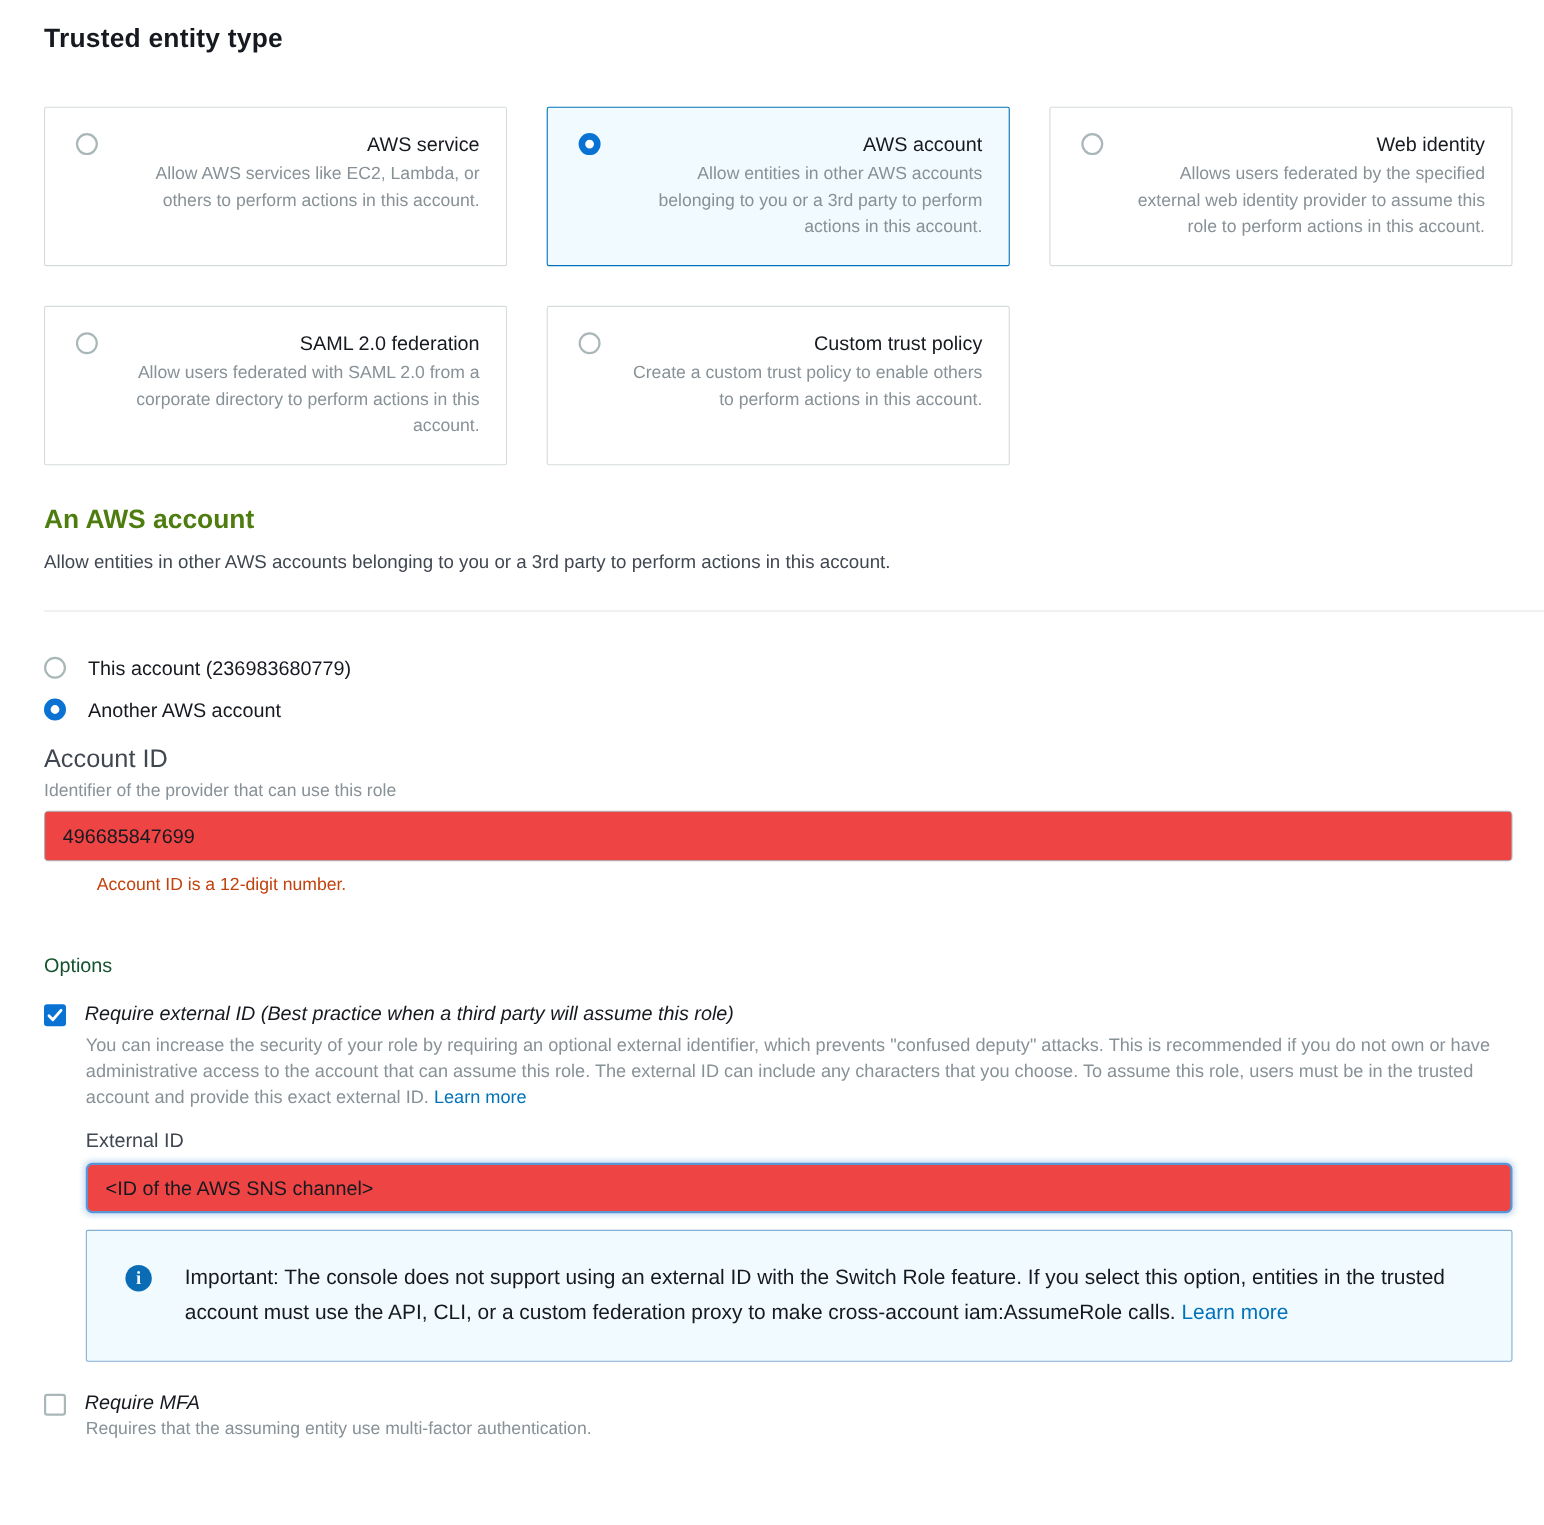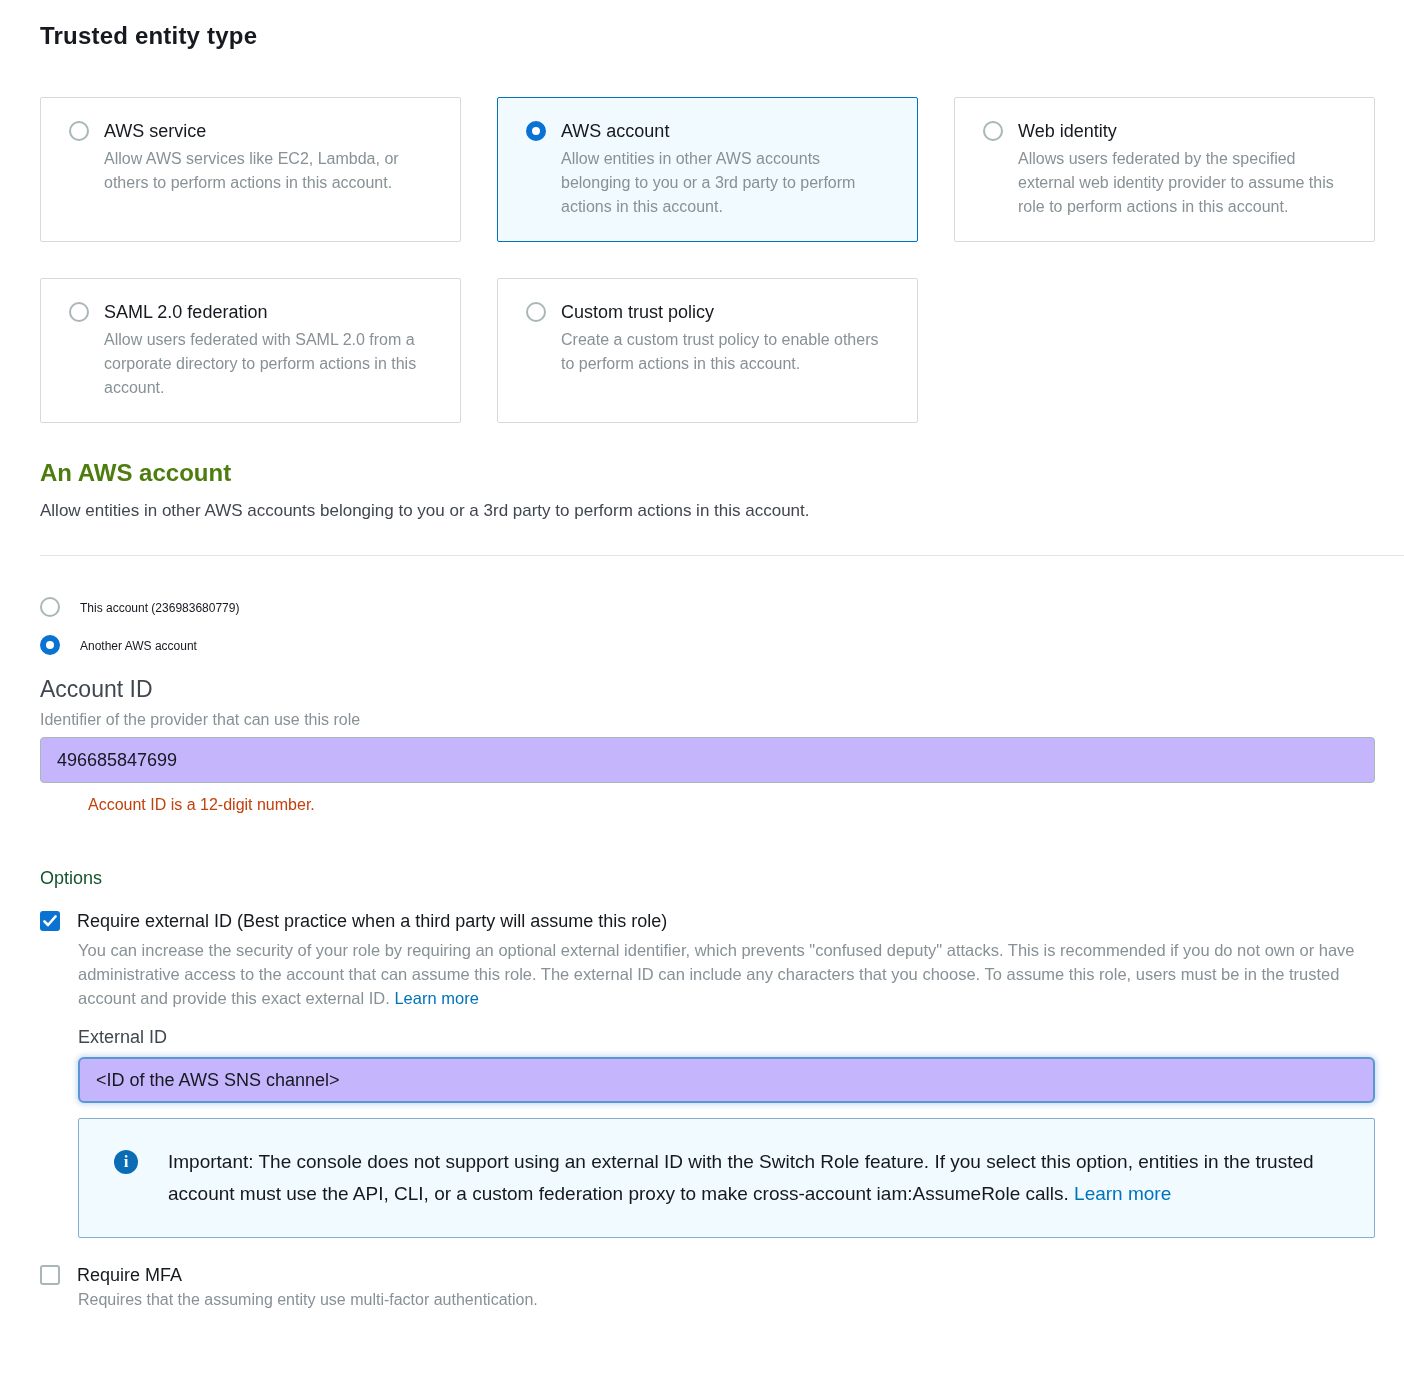--- a/index.html
+++ b/index.html
@@ -28,20 +28,21 @@
     row-gap: 36px;
   }
   .entity-card {
     border: 1px solid #d5dbdb;
     border-radius: 2px;
     background: #ffffff;
     padding: 22px 24px 22px 28px;
     display: flex;
     align-items: flex-start;
     cursor: pointer;
+    text-align: right;
   }
   .entity-card.selected {
     background: #f1faff;
     border: 1px solid #0073bb;
   }
   .card-body { display: block; }
   .card-title {
     display: block;
     font-size: 18px;
     line-height: 22px;
@@ -109,21 +110,21 @@
 
   .radio-row {
     display: flex;
     align-items: flex-start;
     margin-top: 16px;
     cursor: pointer;
   }
   .radio-row.first { margin-top: 41px; }
   .radio-row .radio { margin-top: 0; }
   .radio-label {
-    font-size: 12px;
+    font-size: 18px;
     line-height: 22px;
     color: #16191f;
     padding-left: 5px;
   }
 
   .field-label {
     margin-top: 19px;
     font-size: 23px;
     color: #414750;
   }
@@ -136,40 +137,41 @@
     display: block;
     width: 100%;
     height: 46px;
     margin-top: 8px;
     border: 1px solid #aab7b8;
     border-radius: 4px;
     padding: 0 16px;
     font-family: "Liberation Sans", "DejaVu Sans", sans-serif;
     font-size: 18px;
     color: #16191f;
-    background: #c4b5fd;
+    background: #ef4444;
   }
   .field-hint {
     margin-top: 13px;
     font-size: 16px;
     color: #c2410c;
     margin-left: 48px;
   }
 
   
   .options-heading {
     margin-top: 54px;
     font-size: 18px;
     color: #14532d;
   }
   .checkbox-row {
     display: flex;
-    align-items: flex-start;
+    align-items: flex-end;
     margin-top: 20px;
     cursor: pointer;
+    font-style: italic;
   }
   .checkbox-label {
     font-size: 18px;
     line-height: 24px;
     color: #16191f;
   }
   .indent { margin-left: 38px; }
   .option-desc {
     margin-top: 5px;
     font-size: 16.5px;

